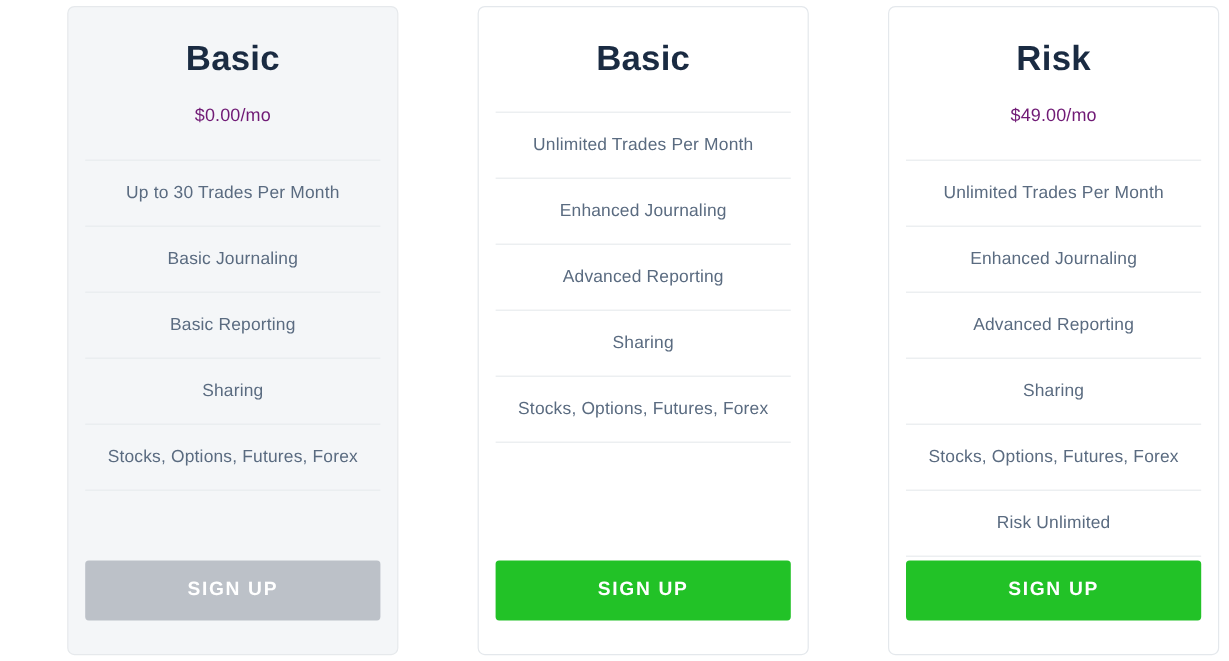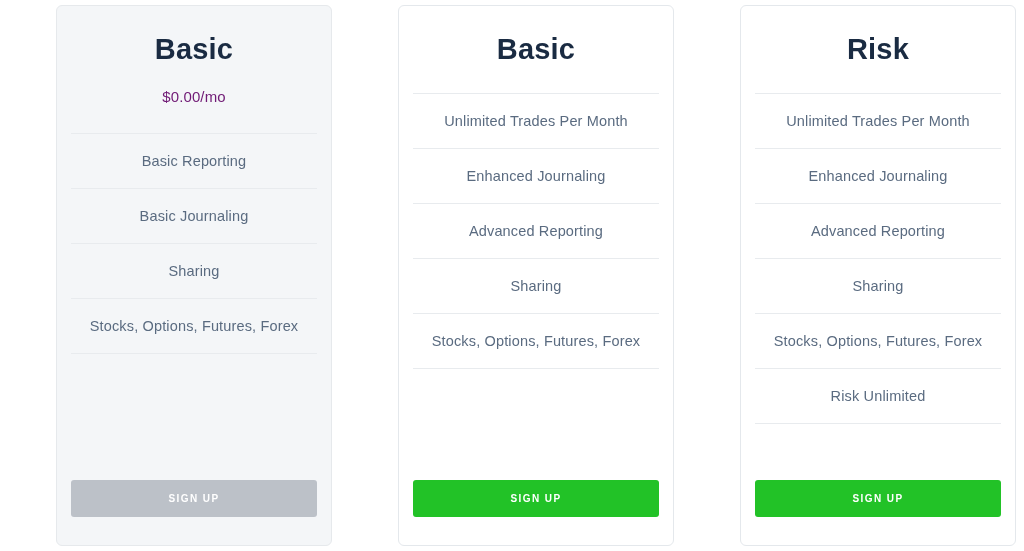--- a/index.html
+++ b/index.html
@@ -91,46 +91,47 @@
     margin-top: auto;
     padding: 0 14px 28px 14px;
     flex: none;
   }
   .signup-button {
     display: block;
     width: 100%;
     box-sizing: border-box;
     border: none;
     border-radius: 3px;
-    height: 37px;
+    height: 50px;
     line-height: 38px;
     text-align: center;
     font-family: inherit;
-    font-size: 10px;
+    font-size: 16px;
     font-weight: bold;
     letter-spacing: 1.4px;
     color: #ffffff;
     padding: 0;
     cursor: pointer;
   }
   .signup-button.primary { background: #22c227; }
   .signup-button.disabled { background: #bcc1c8; cursor: default; }
 </style>
 </head>
 <body>
 
 <div class="pricing-grid" id="grid">
     <div class="plan-card muted">
       <div class="plan-header">
         <div class="plan-title">Basic</div>
         <div class="plan-price">$0.00/mo</div>
       </div>
       <ul class="feature-list">
+        <li class="feature-row">Up to 30 Trades Per Month</li>
+        <li class="feature-row">Basic Journaling</li>
         <li class="feature-row">Basic Reporting</li>
-        <li class="feature-row">Basic Journaling</li>
         <li class="feature-row">Sharing</li>
         <li class="feature-row last">Stocks, Options, Futures, Forex</li>
       </ul>
       <div class="cta-area">
         <button class="signup-button disabled">SIGN UP</button>
       </div>
     </div>
     <div class="plan-card">
       <div class="plan-header">
         <div class="plan-title">Basic</div>
@@ -142,20 +143,21 @@
         <li class="feature-row">Sharing</li>
         <li class="feature-row last">Stocks, Options, Futures, Forex</li>
       </ul>
       <div class="cta-area">
         <button class="signup-button primary">SIGN UP</button>
       </div>
     </div>
     <div class="plan-card">
       <div class="plan-header">
         <div class="plan-title">Risk</div>
+        <div class="plan-price">$49.00/mo</div>
       </div>
       <ul class="feature-list">
         <li class="feature-row">Unlimited Trades Per Month</li>
         <li class="feature-row">Enhanced Journaling</li>
         <li class="feature-row">Advanced Reporting</li>
         <li class="feature-row">Sharing</li>
         <li class="feature-row">Stocks, Options, Futures, Forex</li>
         <li class="feature-row last">Risk Unlimited</li>
       </ul>
       <div class="cta-area">

